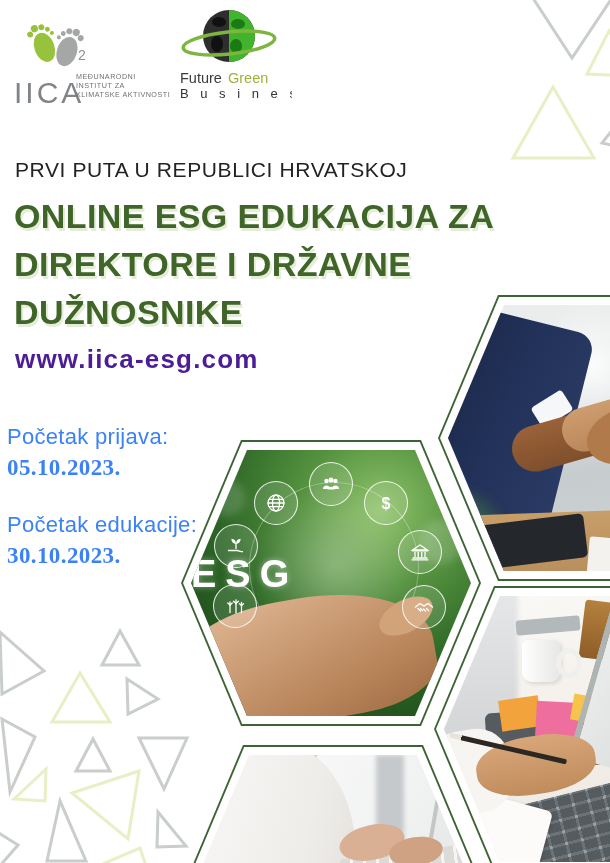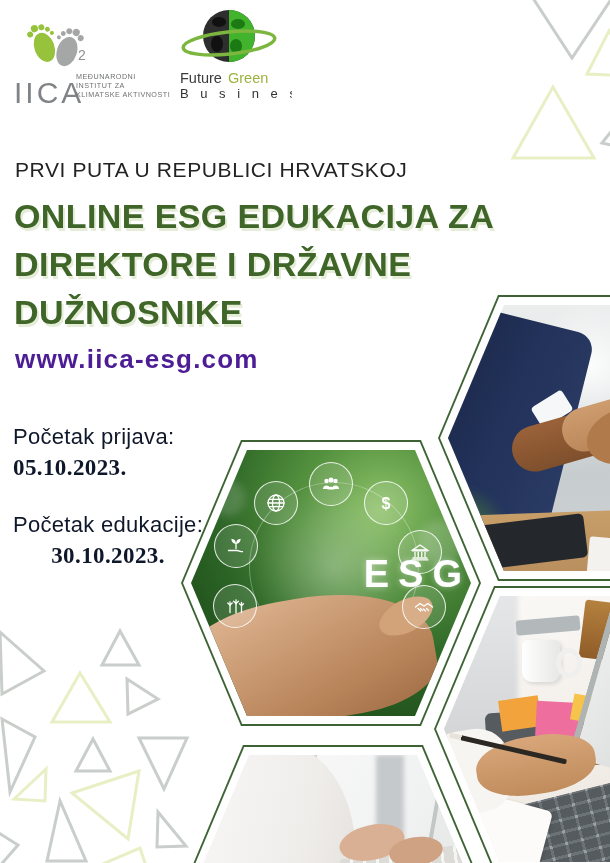--- a/index.html
+++ b/index.html
@@ -8,24 +8,24 @@
     overflow:hidden;font-family:"Liberation Sans",sans-serif;margin:0 auto;
   }
   
   .kicker{position:absolute;left:15px;top:158px;font-size:21px;font-weight:500;
     color:#232323;letter-spacing:.6px;z-index:3;}
   .title{position:absolute;left:14px;top:192px;z-index:3;
     font-size:34px;line-height:48px;font-weight:800;letter-spacing:.4px;
     color:var(--title-green,#3f6529);text-shadow:2px 3px 0 rgba(186,208,152,.38);}
   .website{position:absolute;left:15px;top:344px;font-size:26px;font-weight:700;
     color:#4c1d95;letter-spacing:1.2px;z-index:3;}
-  .sched{position:absolute;left:13px;z-index:3;color:#0f172a;}
+  .sched{position:absolute;left:7px;z-index:3;color:#3b82f6;}
   .sched .lbl{font-size:22px;font-weight:500;letter-spacing:.3px;}
   .sched .dt{font-size:23px;font-weight:800;margin-top:5px;letter-spacing:.4px;font-family:Liberation Serif, serif;}
-  .sched1{top:424px;} .sched2{top:512px;text-align:center;}
+  .sched1{top:424px;} .sched2{top:512px;}
 
   
   .logo{position:absolute;z-index:3;}
   .logo-iica{left:8px;top:8px;}
   .logo-fgb{left:172px;top:2px;}
   .fill-lime{fill:var(--logo-lime,#97c23c);}
   .fill-gray{fill:#a5a7a6;}
   .iica-acro{fill:#818487;font-size:30px;letter-spacing:3px;}
   .iica-tag{fill:#6e7072;font-size:7.2px;letter-spacing:.5px;}
   .iica-two{fill:#8d8f91;font-size:14px;}
@@ -55,21 +55,21 @@
     radial-gradient(circle at 68% 22%,#8fc36a 0%,#55923f 28%,#2c6526 58%,#163c12 100%);}
   .bok{border-radius:50%;background:rgba(255,255,255,.16);filter:blur(4px);}
   .esg-net{left:58px;top:32px;width:168px;height:168px;border-radius:50%;
     border:1px solid rgba(255,255,255,.30);
     background:radial-gradient(circle,rgba(255,255,255,.30) 0%,rgba(255,255,255,.06) 55%,transparent 72%);}
   .esg-hand{left:-14px;top:148px;width:258px;height:124px;border-radius:46% 54% 34% 62%;
     background:linear-gradient(160deg,#dcb28e 10%,#c2placeholder);
     background:linear-gradient(160deg,#dcb28e 10%,#b8845a 70%,#a06c44);transform:rotate(-10deg);}
   .esg-thumb{left:186px;top:150px;width:58px;height:32px;border-radius:50%;
     background:#d2a378;transform:rotate(-28deg);}
-  .esg-word{left:0;top:103px;width:100%;text-align:right;color:#fff;
+  .esg-word{left:0;top:103px;width:100%;text-align:left;color:#fff;
     font-size:38px;font-weight:800;letter-spacing:9px;text-shadow:0 0 6px rgba(255,255,255,.45);}
   .chip{width:42px;height:42px;border-radius:50%;border:1.5px solid rgba(255,255,255,.85);
     background:rgba(255,255,255,.12);display:flex;align-items:center;justify-content:center;}
   .chip svg{position:static;}
   .ic{stroke:#fff;fill:none;stroke-width:1.3;stroke-linecap:round;}
   .icf{fill:#fff;stroke:none;}
 
   
   .sh-bg{inset:0;background:linear-gradient(175deg,#eceeee 0%,#e4e7e8 30%,#d5d9db 48%,#c7cccf 62%,#cfd3d5 100%);}
   .sh-win{left:84px;top:0;width:120px;height:120px;background:radial-gradient(circle,#fbfcfc 0%,transparent 75%);}

